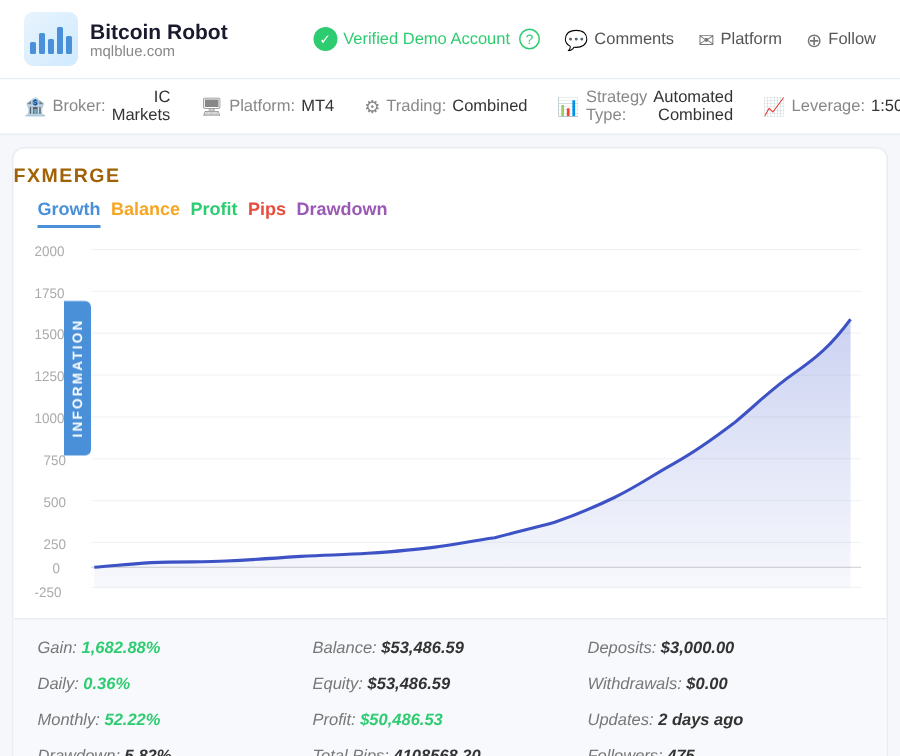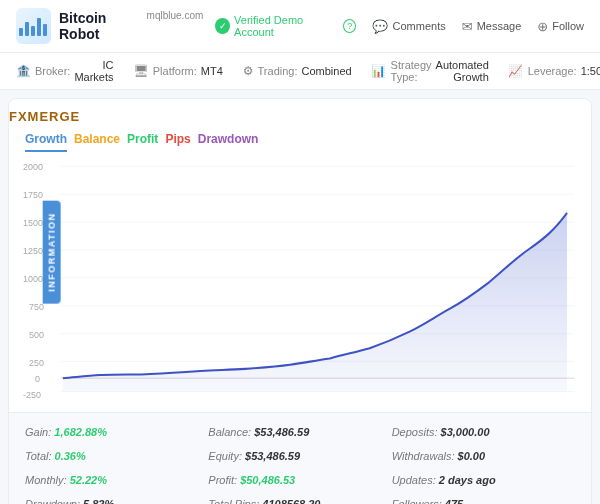--- a/index.html
+++ b/index.html
@@ -36,21 +36,21 @@
       justify-content: center;
       overflow: hidden;
     }
     .logo-bars {
       display: flex;
       align-items: flex-end;
       gap: 2px;
       height: 20px;
     }
     .logo-bar { background: #4a90d9; border-radius: 1px; }
-    .logo-title { display: flex; }
+    .logo-title { display: flex; flex-direction: column; }
     .logo-name { font-size: 14px; font-weight: 700; color: #1a1a2e; }
     .logo-sub { font-size: 10px; color: #888; }
     .header-right {
       display: flex;
       align-items: center;
       gap: 16px;
       margin-left: auto;
     }
     .verified-badge {
       display: flex;
@@ -209,21 +209,21 @@
       <div class="verified-circle">✓</div>
       <span>Verified Demo Account</span>
       <div class="info-dot">?</div>
     </div>
     <div class="header-action">
       <span class="action-icon">💬</span>
       <span>Comments</span>
     </div>
     <div class="header-action">
       <span class="action-icon">✉</span>
-      <span>Message</span>
+      <span>Platform</span>
     </div>
     <div class="header-action">
       <span class="action-icon">⊕</span>
       <span>Follow</span>
     </div>
   </div>
 </div>
 
 <div class="subheader">
   <div class="sub-item">
@@ -237,21 +237,21 @@
     <span class="sub-value">MT4</span>
   </div>
   <div class="sub-item">
     <span class="sub-icon">⚙</span>
     <span class="sub-label">Trading:</span>
     <span class="sub-value">Combined</span>
   </div>
   <div class="sub-item">
     <span class="sub-icon">📊</span>
     <span class="sub-label">Strategy Type:</span>
-    <span class="sub-value">Automated Growth</span>
+    <span class="sub-value">Automated Combined</span>
   </div>
   <div class="sub-item">
     <span class="sub-icon">📈</span>
     <span class="sub-label">Leverage:</span>
     <span class="sub-value">1:500</span>
   </div>
 </div>
 
 <div class="main">
   <div class="chart-title">FXMERGE</div>
@@ -329,21 +329,21 @@
         C 525,80 535,72 548,55
       " fill="none" stroke="#3d52c4" stroke-width="2" stroke-linejoin="round"></path>
     </svg>
   </div>
 
   <div class="stats-section">
     <div class="stats-grid" id="stats-container">
     <div class="stat-item"><span class="stat-label">Gain: </span><span class="stat-value" style="color:#2ecc71">1,682.88%</span></div>
         <div class="stat-item"><span class="stat-label">Balance: </span><span class="stat-value" style="color:#333">$53,486.59</span></div>
         <div class="stat-item"><span class="stat-label">Deposits: </span><span class="stat-value" style="color:#333">$3,000.00</span></div>
-        <div class="stat-item"><span class="stat-label">Total: </span><span class="stat-value" style="color:#2ecc71">0.36%</span></div>
+        <div class="stat-item"><span class="stat-label">Daily: </span><span class="stat-value" style="color:#2ecc71">0.36%</span></div>
         <div class="stat-item"><span class="stat-label">Equity: </span><span class="stat-value" style="color:#333">$53,486.59</span></div>
         <div class="stat-item"><span class="stat-label">Withdrawals: </span><span class="stat-value" style="color:#333">$0.00</span></div>
         <div class="stat-item"><span class="stat-label">Monthly: </span><span class="stat-value" style="color:#2ecc71">52.22%</span></div>
         <div class="stat-item"><span class="stat-label">Profit: </span><span class="stat-value" style="color:#2ecc71">$50,486.53</span></div>
         <div class="stat-item"><span class="stat-label">Updates: </span><span class="stat-value" style="color:#333">2 days ago</span></div>
         <div class="stat-item"><span class="stat-label">Drawdown: </span><span class="stat-value" style="color:#333">5.82%</span></div>
         <div class="stat-item"><span class="stat-label">Total Pips: </span><span class="stat-value" style="color:#333">4108568.20</span></div>
         <div class="stat-item"><span class="stat-label">Followers: </span><span class="stat-value" style="color:#333">475</span></div>
       </div>
   </div>

